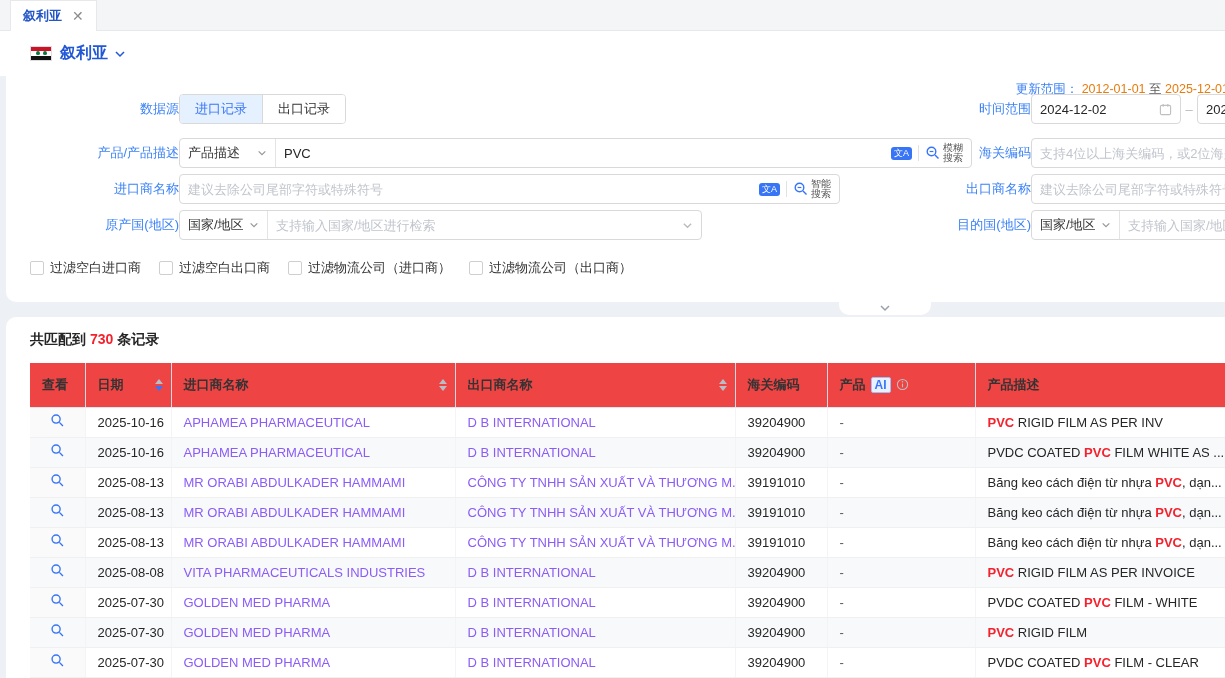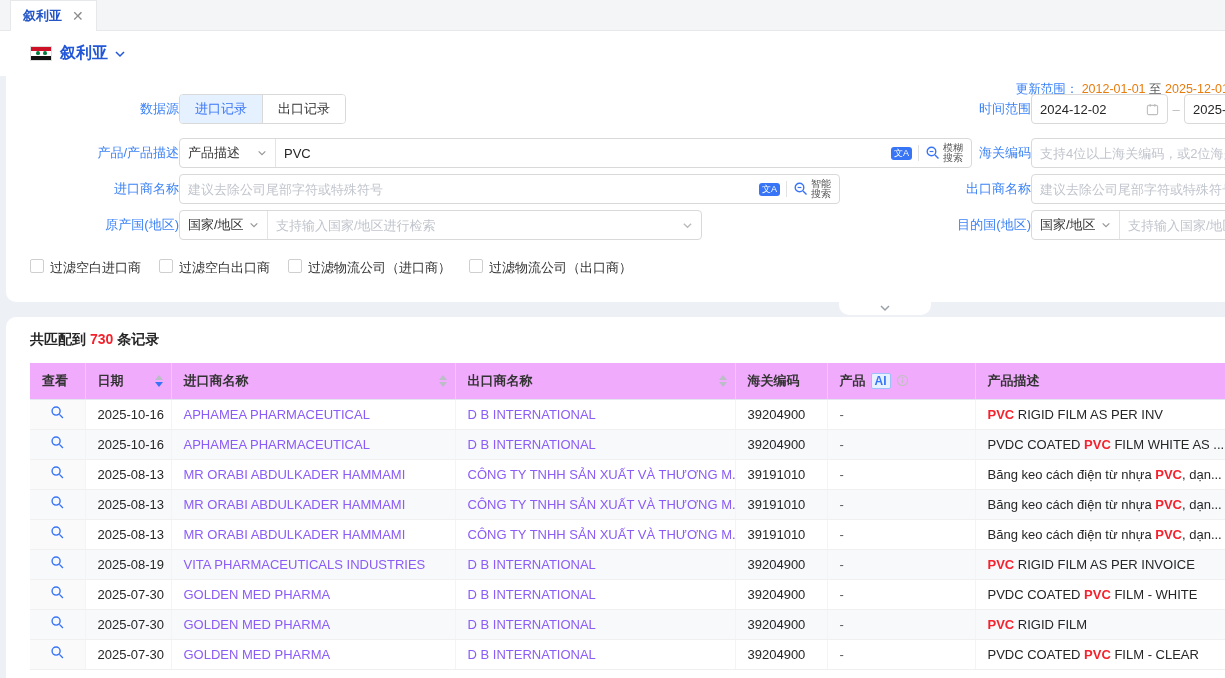--- a/index.html
+++ b/index.html
@@ -56,31 +56,31 @@
   .sep { width:16px; text-align:center; color:#bbb; flex:none; }
 
   
   .update-range { position:absolute; left:991px; top:5px; width:232px; text-align:right; font-size:12.5px; white-space:nowrap; }
   .ur-label { color:#3b82f6; }
   .ur-date { color:#e87c0c; font-weight:normal; }
   .ur-to { color:#595959; }
 
   
   .cb-row { position:absolute; left:24px; top:183px; display:flex; gap:18px; align-items:center; }
-  .cb { display:flex; gap:6px; cursor:pointer; }
+  .cb { display:flex; align-items:center; gap:6px; cursor:pointer; }
   .cb .box { width:14px; height:14px; border:1px solid #cfcfcf; border-radius:2px; background:#fff; }
 
   
   .results-card { margin-top:15px; margin-left:6px; width:1334px; background:#fff; border-radius:10px 10px 0 0;
     padding:14px 0 0 24px; height:400px; }
   .summary { font-weight:bold; font-size:14px; color:#262626; }
   .summary .count { color:#f5222d; margin:0 4px; }
 
   table { border-collapse:collapse; margin-top:14px; table-layout:fixed; width:1200px; }
-  th { background:#f0abfc; height:36px; font-size:13px; color:#333; font-weight:bold; text-align:left; padding:0 8px 0 12px;
+  th { background:#ef4444; height:44px; font-size:13px; color:#333; font-weight:bold; text-align:left; padding:0 8px 0 12px;
     border-right:1px solid #d4dae6; border-bottom:1px solid #e2e6ee; }
   th:last-child { border-right:none; }
   .th-flex { display:flex; align-items:center; gap:5px; }
   td { height:30px; font-size:13px; color:#262626; padding:0 8px 0 12px; border-bottom:1px solid #f0f0f0;
     border-right:1px solid #f3f4f6; white-space:nowrap; overflow:hidden; background:#fff; }
   td:last-child { border-right:none; }
   td.view { text-align:center; background:#fafafa; padding:0; }
   tr.stripe td { background:#f7f9fb; }
   .blue-link { color:#8b5cf6; cursor:pointer; }
   .hl { color:#f5222d; font-weight:bold; }
@@ -216,21 +216,21 @@
 
   <div class="update-range">
     <span class="ur-label">更新范围：</span>
     <span class="ur-date">2012-01-01</span>
     <span class="ur-to">至</span>
     <span class="ur-date">2025-12-01</span>
   </div>
 
   <div class="frow" style="top:18px; left:854px; width:480px;">
     <span class="flabel r-label">时间范围</span>
-    <div class="date-input" style="width:137px;">
+    <div class="date-input" style="width:150px;">
       <span>2024-12-02</span>
       <svg width="13" height="13" viewBox="0 0 14 14">
         <rect x="1.5" y="2.5" width="11" height="10" rx="1.5" fill="none" stroke="#bfbfbf" stroke-width="1.2"></rect>
         <line x1="4.5" y1="1" x2="4.5" y2="4" stroke="#bfbfbf" stroke-width="1.2"></line>
         <line x1="9.5" y1="1" x2="9.5" y2="4" stroke="#bfbfbf" stroke-width="1.2"></line>
         </svg>
     </div>
     <span class="sep">–</span>
     <div class="date-input" style="width:178px;">
       <span>2025-12-01</span>
@@ -414,21 +414,21 @@
     <td class="dash">-</td>
     <td>Băng keo cách điện từ nhựa <span class="hl">PVC</span>, dạn...</td>
   </tr>
         <tr class="stripe">
     <td class="view">
       <svg width="15" height="15" viewBox="0 0 16 16">
         <circle cx="6.5" cy="6.5" r="4.3" fill="none" stroke="#3875f6" stroke-width="1.5"></circle>
         <line x1="10" y1="10" x2="13.8" y2="13.8" stroke="#3875f6" stroke-width="1.5"></line>
             </svg>
     </td>
-    <td>2025-08-19</td>
+    <td>2025-08-08</td>
     <td class="blue-link">VITA PHARMACEUTICALS INDUSTRIES</td>
     <td class="blue-link">D B INTERNATIONAL</td>
     <td>39204900</td>
     <td class="dash">-</td>
     <td><span class="hl">PVC</span> RIGID FILM AS PER INVOICE</td>
   </tr>
         <tr>
     <td class="view">
       <svg width="15" height="15" viewBox="0 0 16 16">
         <circle cx="6.5" cy="6.5" r="4.3" fill="none" stroke="#3875f6" stroke-width="1.5"></circle>

